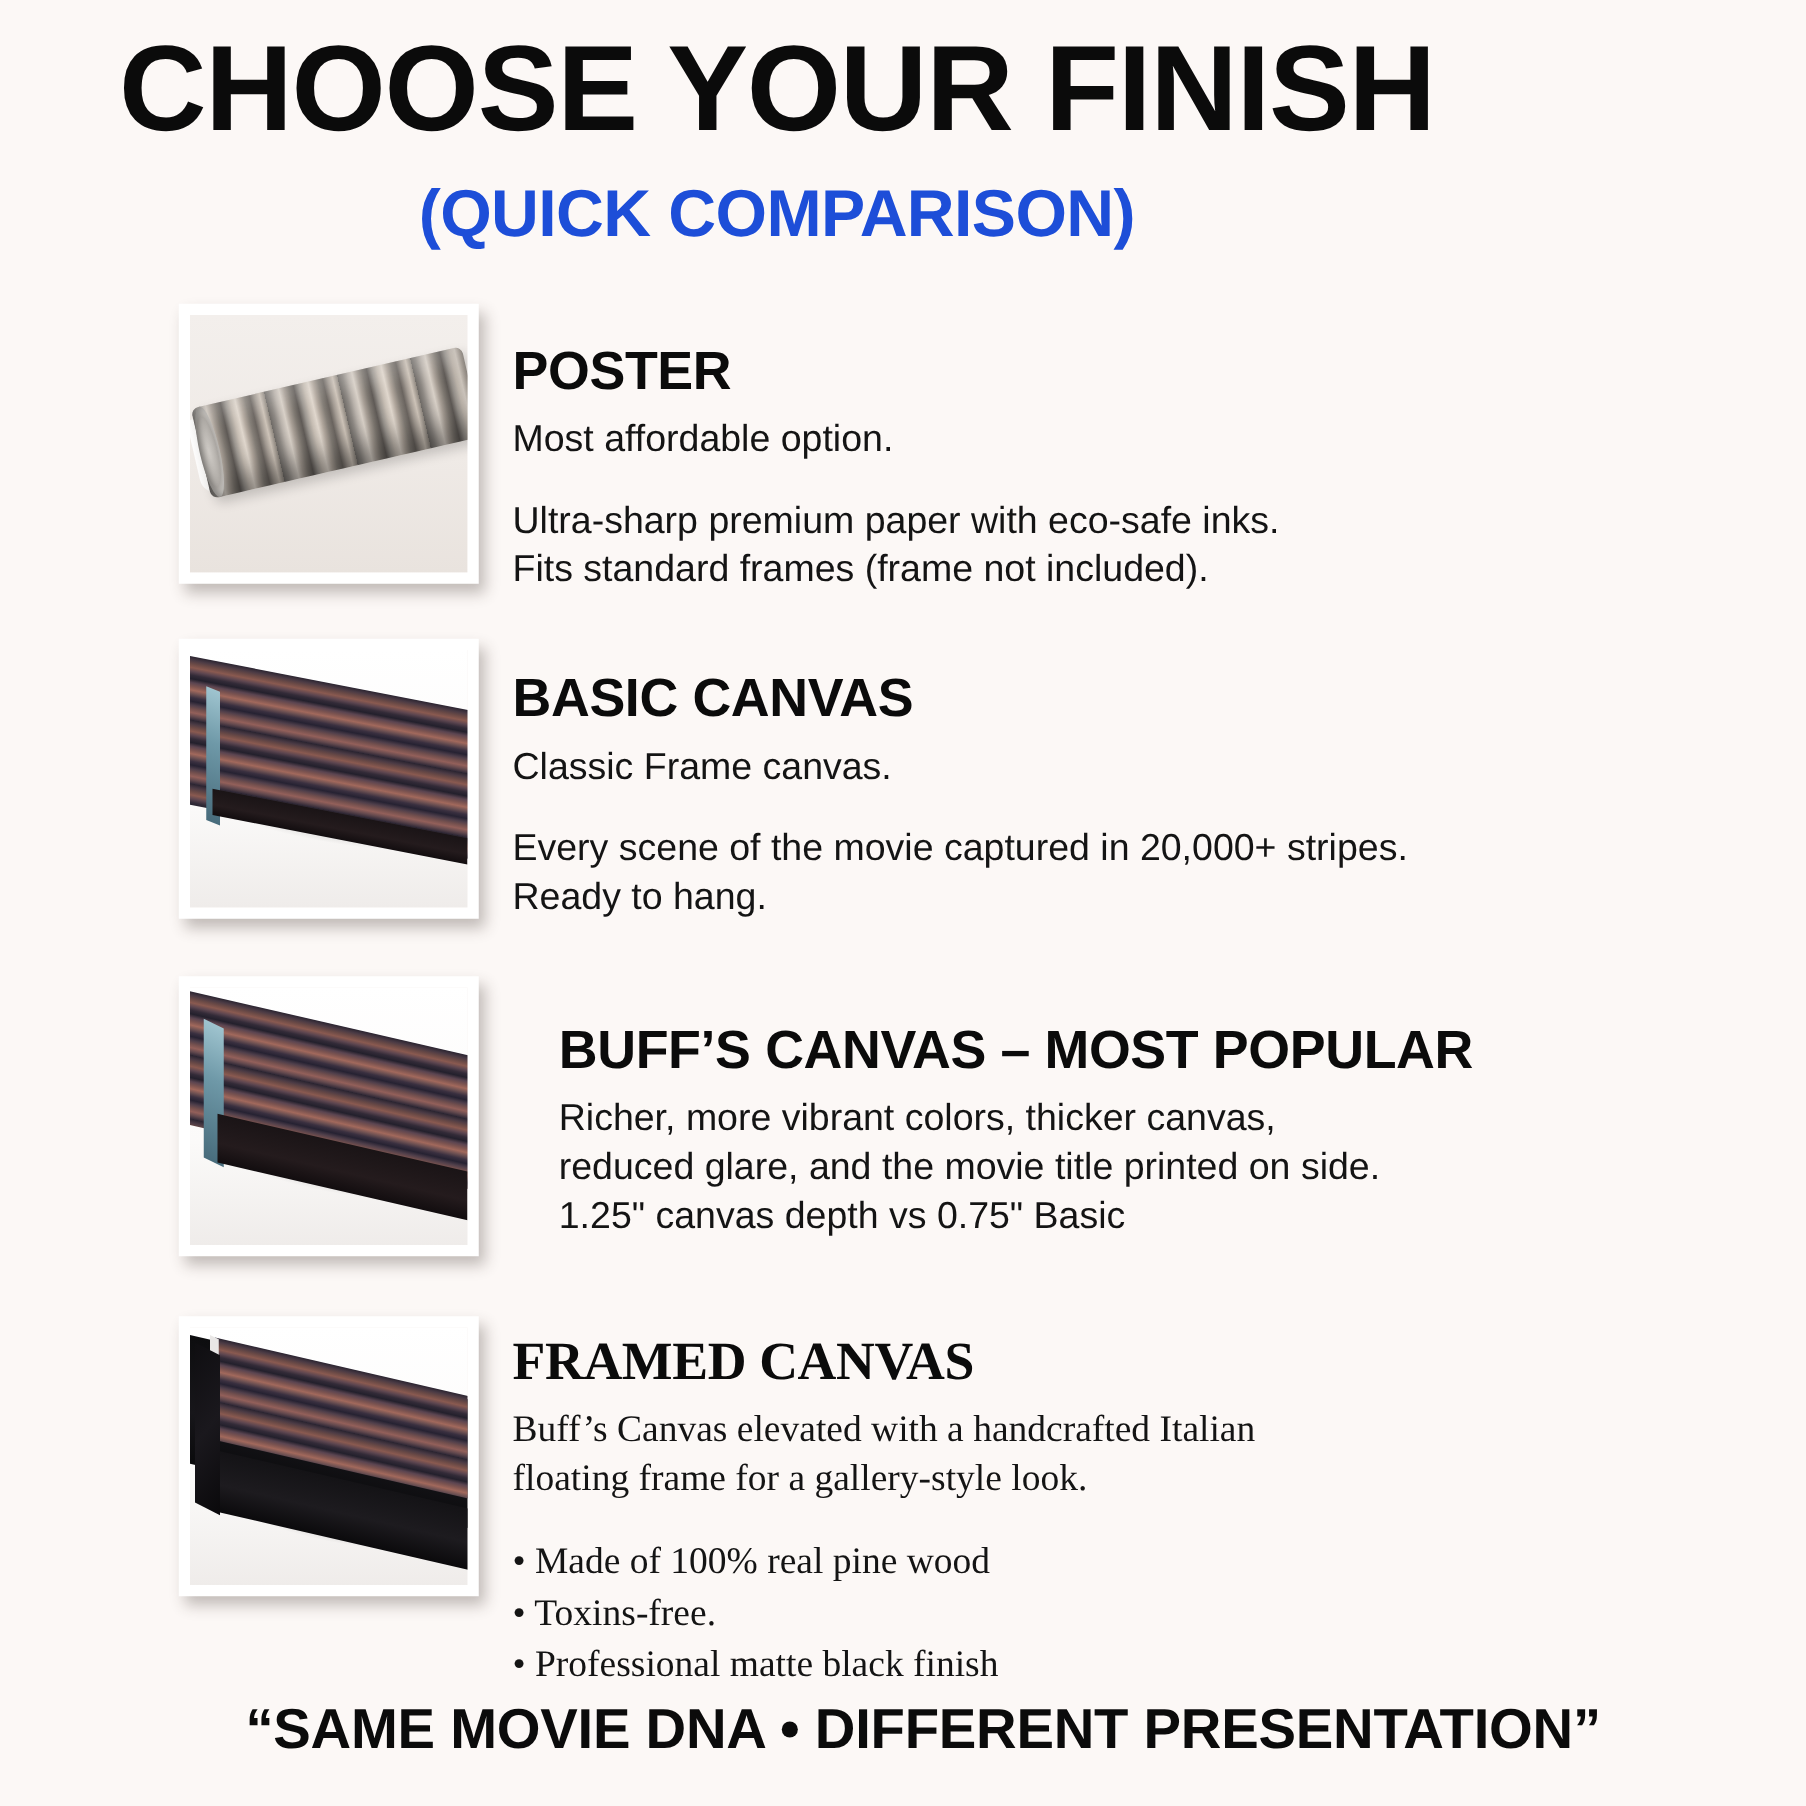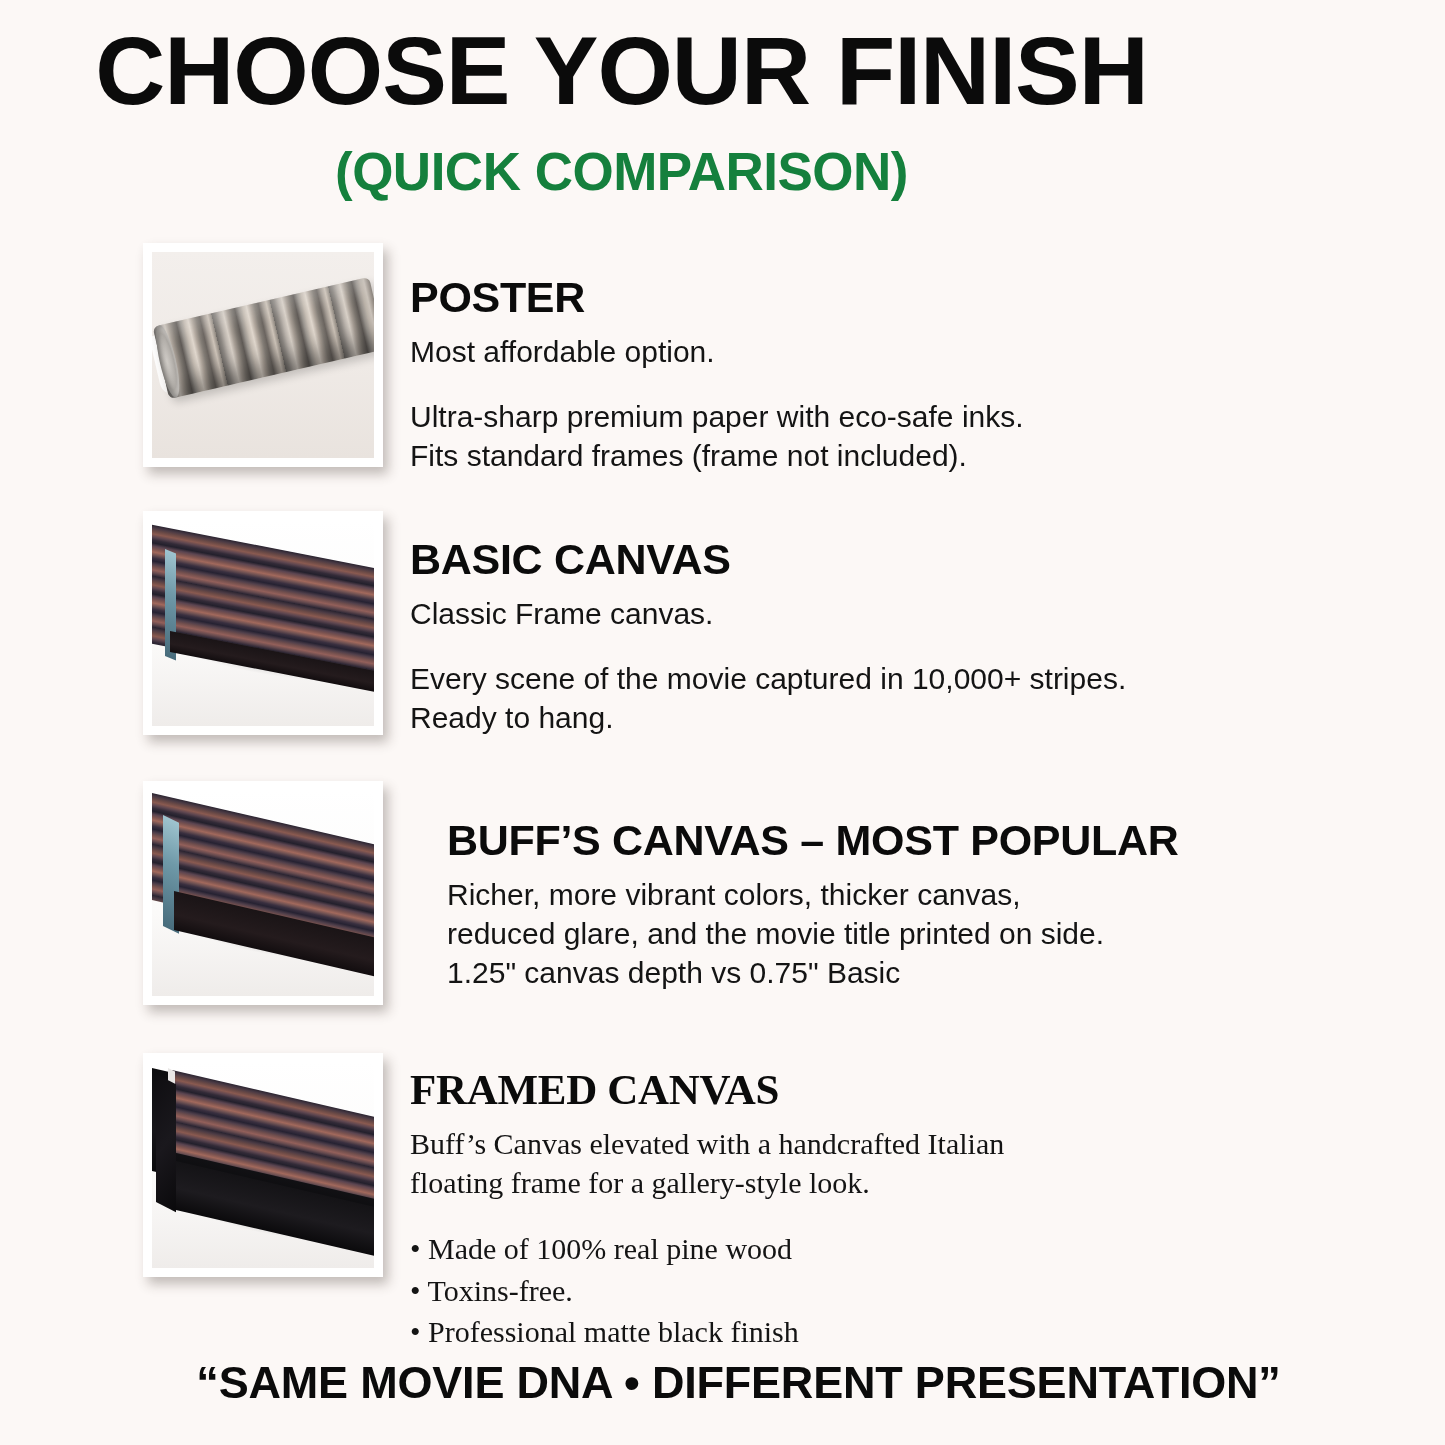--- a/index.html
+++ b/index.html
@@ -13,21 +13,21 @@
   .page{position:relative;width:1243px;height:1445px;box-sizing:border-box;}
 
   
   .header{padding-top:22px;text-align:center;}
   .title{
     font-size:97px;font-weight:700;letter-spacing:-1px;line-height:1.0;
     color:#0b0b0b;margin:0;white-space:nowrap;
   }
   .subtitle{
     font-size:53px;font-weight:700;letter-spacing:-0.5px;line-height:1.0;
-    color:#15803d;margin:26px 0 0 0;white-space:nowrap;
+    color:#1d4ed8;margin:26px 0 0 0;white-space:nowrap;
   }
 
   
   .rows{position:absolute;left:0;top:243px;width:1445px;}
   .row{display:flex;align-items:flex-start;}
   .row-1{height:268px;}
   .row-2{height:270px;}
   .row-3{height:272px;gap:37px;}
   .row-4{height:262px;}
 
@@ -229,21 +229,21 @@
             <div class="b2-leftedge cv-edge-teal"></div>
             <div class="b2-front cv-side-dark"></div>
           </div>
         </div>
       </div>
       <div class="text-cell t2">
         <div class="sec-title">BASIC CANVAS</div>
         <div class="gap-sm"></div>
         <p class="sec-line">Classic Frame canvas.</p>
         <div class="gap-md"></div>
-        <p class="sec-line">Every scene of the movie captured in 10,000+ stripes.</p>
+        <p class="sec-line">Every scene of the movie captured in 20,000+ stripes.</p>
         <p class="sec-line">Ready to hang.</p>
       </div>
     </div>
 
     <div class="row row-3">
       <div class="thumb-cell">
         <div class="thumb">
           <div class="inner">
             <div class="cv-bg"></div>
             <div class="b3-shadow"></div>

